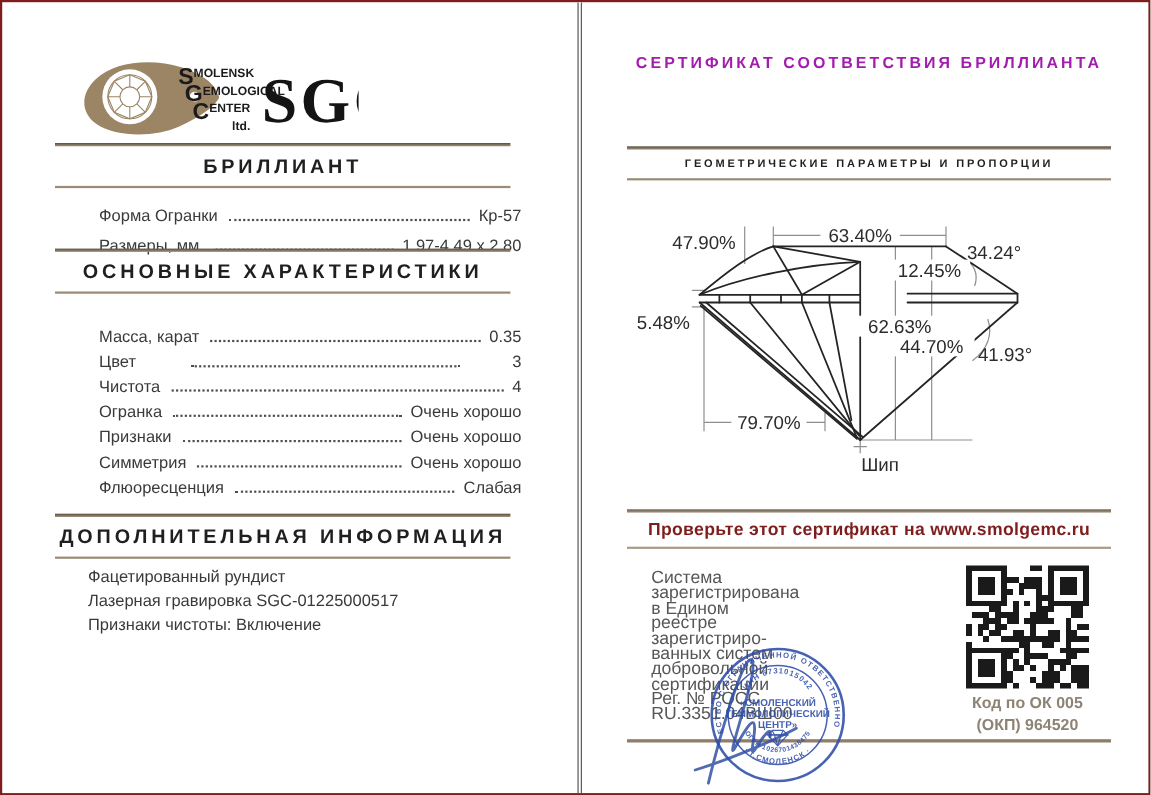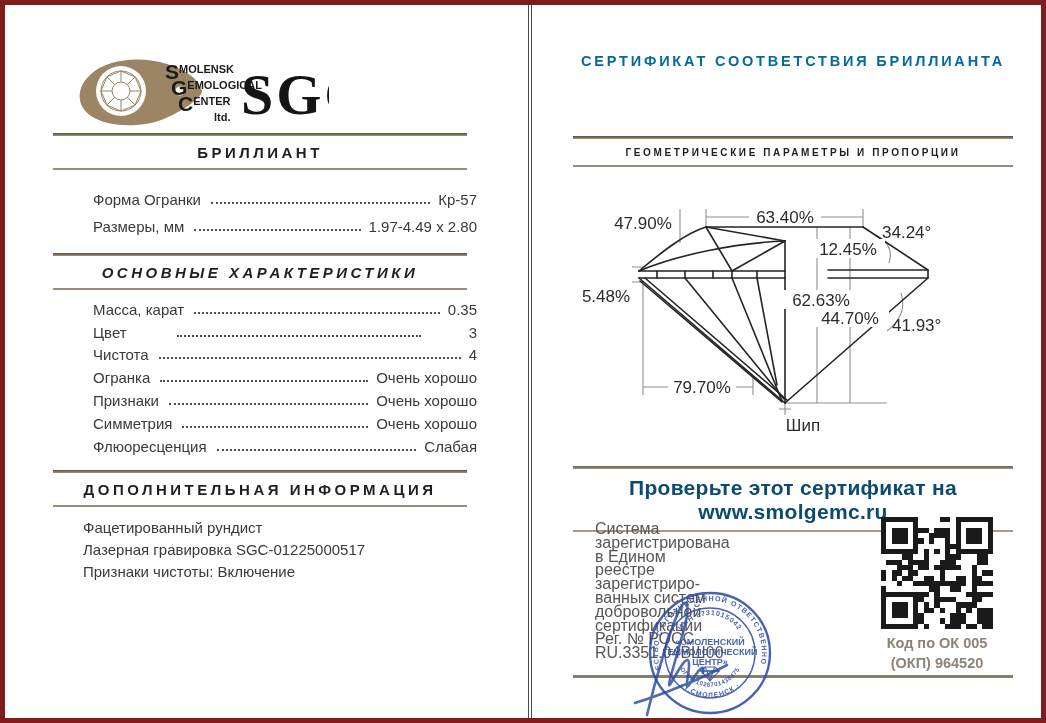--- a/index.html
+++ b/index.html
@@ -1,42 +1,42 @@
 <!DOCTYPE html>
 <html><head>
 <meta charset="utf-8">
 <style>
   html,body{margin:0;padding:0;background:#e9e9e9;font-family:"Liberation Sans",sans-serif;}
-  #page{position:relative;width:1046px;height:723px;background:#fff;border:5px solid #7f1d1d;box-sizing:border-box;overflow:hidden;margin:0 auto;}
+  #page{position:relative;width:1046px;height:723px;background:#fff;border:2px solid #7f1d1d;box-sizing:border-box;overflow:hidden;margin:0 auto;}
   .abs{position:absolute;}
 
   
   #divider{left:523px;top:0;width:4px;height:723px;border-left:1.5px solid #4a4a4a;border-right:1.5px solid #4a4a4a;box-sizing:border-box;background:#fff;}
 
   
   .sec-head{box-sizing:border-box;}
   .sec-head .topline{height:3px;background:linear-gradient(#55503f,#a5937e);}
-  .sec-head .title{text-align:center;font-weight:bold;font-size:15px;letter-spacing:3.5px;color:#1f1f1f;padding:8px 0 7px 0;}
+  .sec-head .title{text-align:center;font-weight:bold;font-size:18px;letter-spacing:3.5px;color:#1f1f1f;padding:8px 0 7px 0;}
   .sec-head .botline{height:2px;background:#9a8a76;}
 
   
   .rows{left:88px;width:384px;}
   .row{display:flex;align-items:flex-end;font-size:15px;color:#3a3a3a;}
   .row .lbl{white-space:nowrap;}
   .row .dots{flex:1;border-bottom:2px dotted #4f4f4f;margin:0 8px 4px 10px;min-width:20px;}
   .row .val{white-space:nowrap;}
 
   .info-lines{left:78px;width:384px;font-size:15px;color:#3a3a3a;line-height:22px;}
 
   
-  #cert-title{left:568px;top:48px;width:440px;text-align:center;font-weight:bold;font-size:14.5px;letter-spacing:2.8px;color:#0369a1;}
+  #cert-title{left:568px;top:48px;width:440px;text-align:center;font-weight:bold;font-size:14.5px;letter-spacing:2.8px;color:#a21caf;}
   .r-head .title{font-size:10px;letter-spacing:2.6px;}
   #verify-band{left:568px;top:461px;width:440px;}
   #verify-band .topline{height:2.5px;background:linear-gradient(#6b6153,#a5937e);}
-  #verify-band .vtext{text-align:center;font-size:21px;color:#0c4a6e;font-weight:600;padding:7px 0 6px 0;letter-spacing:0.3px;}
+  #verify-band .vtext{text-align:center;font-size:16px;color:#7f1d1d;font-weight:600;padding:7px 0 6px 0;letter-spacing:0.3px;}
   #verify-band .botline{height:2px;background:#a99a87;}
 
   #reg-text{left:590px;top:517px;width:132px;font-size:16px;line-height:13.8px;color:#565656;white-space:pre-line;}
   #qr-wrap{left:876px;top:512px;width:112px;height:112px;}
   #qr-caption{left:852px;top:629px;width:160px;text-align:center;font-size:14.5px;font-weight:600;color:#8d8375;line-height:1.35;white-space:pre-line;}
   #bottom-line{left:568px;top:670px;width:440px;height:2.5px;background:#8e7d69;}
 
   #diagram-svg{left:565px;top:168px;}
   #diagram-svg text{font-family:"Liberation Sans",sans-serif;font-size:17px;fill:#2c2c2c;}
   #stamp-svg{left:638px;top:582px;opacity:.88;}
@@ -82,21 +82,21 @@
       <span class="dots"></span>
       <span class="val">Кр-57</span>
     </div>
     <div class="row" style="height:27px;">
       <span class="lbl">Размеры, мм</span>
       <span class="dots"></span>
       <span class="val">1.97-4.49 x 2.80</span>
     </div>
   </div>
 
-  <div class="abs sec-head" style="left:48px;top:248px;width:414px;font-style:italic;">
+  <div class="abs sec-head" style="left:48px;top:224px;width:414px;">
     <div class="topline"></div>
     <div class="title">ОСНОВНЫЕ ХАРАКТЕРИСТИКИ</div>
     <div class="botline"></div>
   </div>
   <div class="abs rows" style="top:290px;">
     <div class="row" style="height:22.8px;">
       <span class="lbl">Масса, карат</span>
         <span class="dots"></span>
         <span class="val">0.35</span>
     </div>

